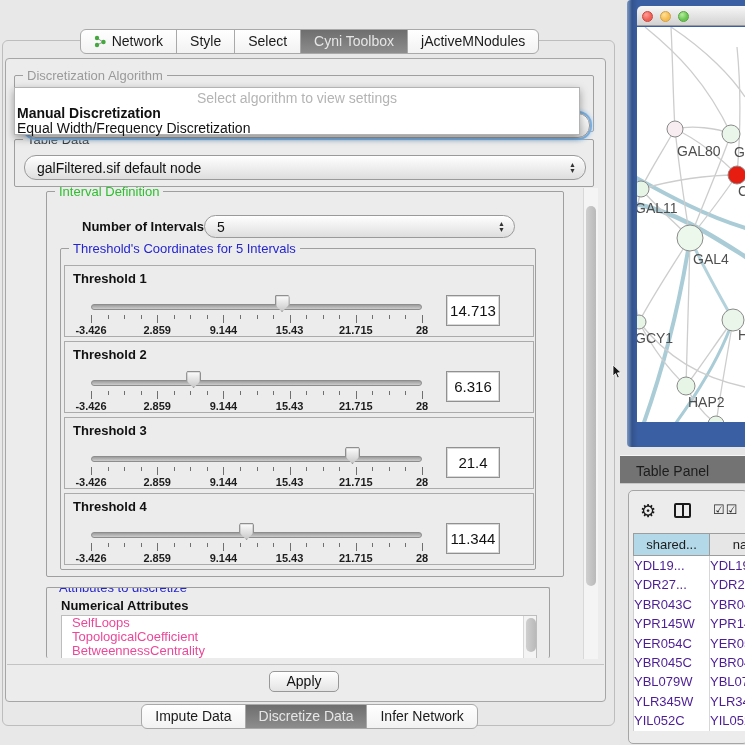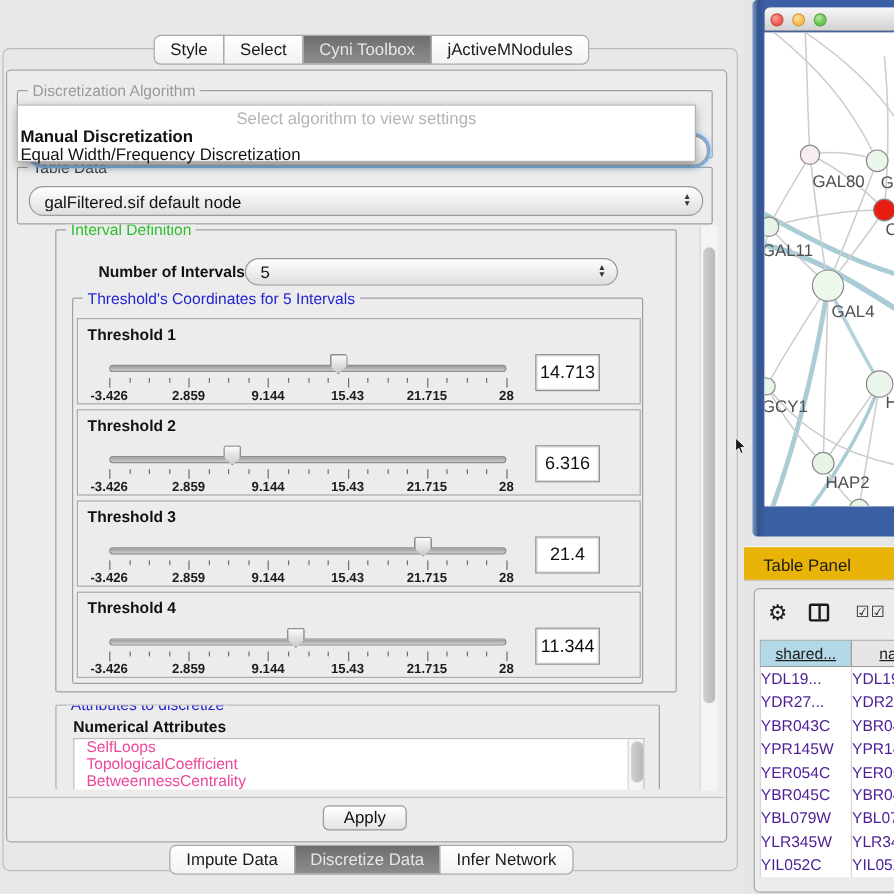--- a/index.html
+++ b/index.html
@@ -74,50 +74,60 @@
   
   #net-frame { position:absolute; left:627px; top:0; width:118px; height:447px;
     background:linear-gradient(90deg,#7d99c4 0,#33538c 5px,#3a5fa3 11px); border-radius:4px 0 0 4px; }
   #mac-titlebar { position:absolute; left:637px; top:6px; width:108px; height:20px;
     background:linear-gradient(#f7f7f7,#d2d2d2); border-radius:5px 0 0 0; border-bottom:1px solid #9b9b9b; }
   .light { position:absolute; top:4.5px; width:11px; height:11px; border-radius:50%; }
   #net-canvas { position:absolute; left:637px; top:27px; width:108px; height:395px; background:#fff; overflow:hidden; }
 
   
   #tp-titlebar { position:absolute; left:620px; top:455px; width:125px; height:29px;
-    background:#eab308; border-top:1px solid #f6f6f6; border-bottom:1px solid #c6c6c6; }
+    background:#737373; border-top:1px solid #f6f6f6; border-bottom:1px solid #c6c6c6; }
   #tp-titlebar .t { position:absolute; left:16px; top:7px; font-size:14px; color:#1c1c1c; }
   #tp-window { position:absolute; left:628px; top:490px; width:120px; height:254px;
     background:#ececec; border:1px solid #a5a5a5; border-radius:5px; overflow:hidden; }
   .tp-toolbar { position:absolute; left:0; top:8px; width:120px; height:26px; }
   .gear { position:absolute; left:11px; top:1px; font-size:18px; color:#1a1a1a; }
   .split-icon { position:absolute; left:45px; top:4px; width:17px; height:15px; border:2px solid #1a1a1a; border-radius:2px; }
   .split-icon::after { content:""; position:absolute; left:5.5px; top:0; width:2px; height:11px; background:#1a1a1a; }
   .checks { position:absolute; left:84px; top:3px; font-size:13px; color:#1a1a1a; letter-spacing:1px; }
   .tp-table { position:absolute; left:4px; top:42px; width:116px; overflow:hidden; }
   .tp-hrow { display:flex; height:23px; border:1px solid #9d9d9d; }
-  .tp-hcell { font-size:13px; color:#1c1c1c; text-align:center; line-height:21px; flex:none;text-decoration:underline; }
+  .tp-hcell { font-size:13px; color:#1c1c1c; text-align:center; line-height:21px; flex:none; }
   .tp-hcell.c1 { width:76px; background:#b3d9e8; border-right:1px solid #9d9d9d; }
   .tp-hcell.c2 { width:60px; background:#e6e6e6; }
   .tp-body { position:relative; background:#fff; height:175px; overflow:hidden; border-left:1px solid #cfcfcf; }
   .tp-row { display:flex; height:19.4px; }
   .tp-cell { font-size:13px; color:#4c1d95; text-align:left; line-height:19px; flex:none; white-space:nowrap; }
   .tp-cell.c1 { width:76px; border-right:1px solid #d7d7d7; }
   .tp-cell.c2 { width:60px; }
 
   .cursor { position:absolute; left:612px; top:365px; z-index:40; }
 </style>
 </head>
 <body>
 
 <div id="control-panel">
 
   <div class="outer-frame"></div>
 
   <div class="tab-row top">
+    <div class="tab">
+      <svg width="13" height="13" viewBox="0 0 13 13">
+        <line x1="3" y1="3" x2="9" y2="7" stroke="#9a9a9a"></line>
+          <line x1="3" y1="10" x2="9" y2="7" stroke="#9a9a9a"></line>
+        <circle cx="3" cy="3" r="2.2" fill="#44a83e"></circle>
+          <circle cx="3" cy="10" r="2.2" fill="#44a83e"></circle>
+          <circle cx="9.5" cy="7" r="2.2" fill="#44a83e"></circle>
+      </svg>
+      <span>Network</span>
+    </div>
     <div class="tab">
         <span>Style</span>
       </div>
     <div class="tab">
         <span>Select</span>
       </div>
     <div class="tab active">
         <span>Cyni Toolbox</span>
       </div>
     <div class="tab">

